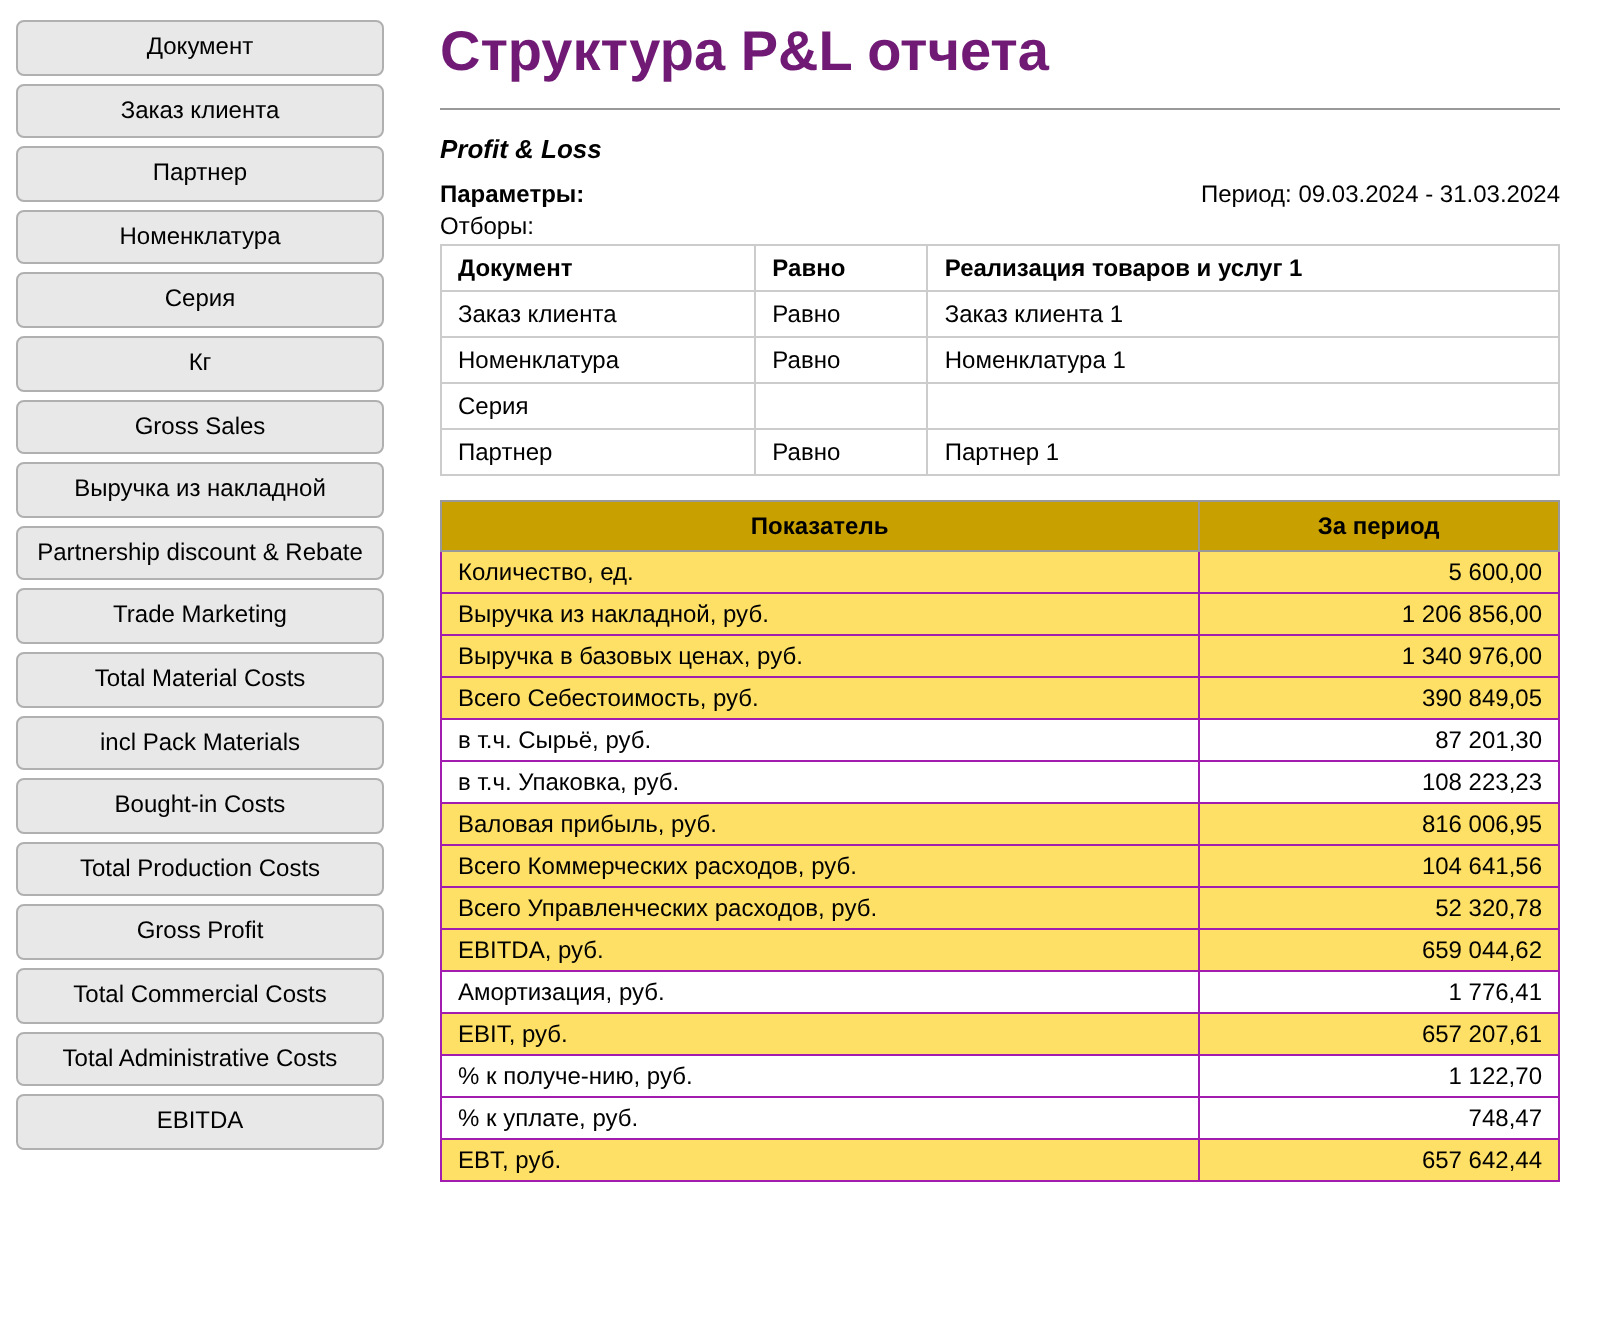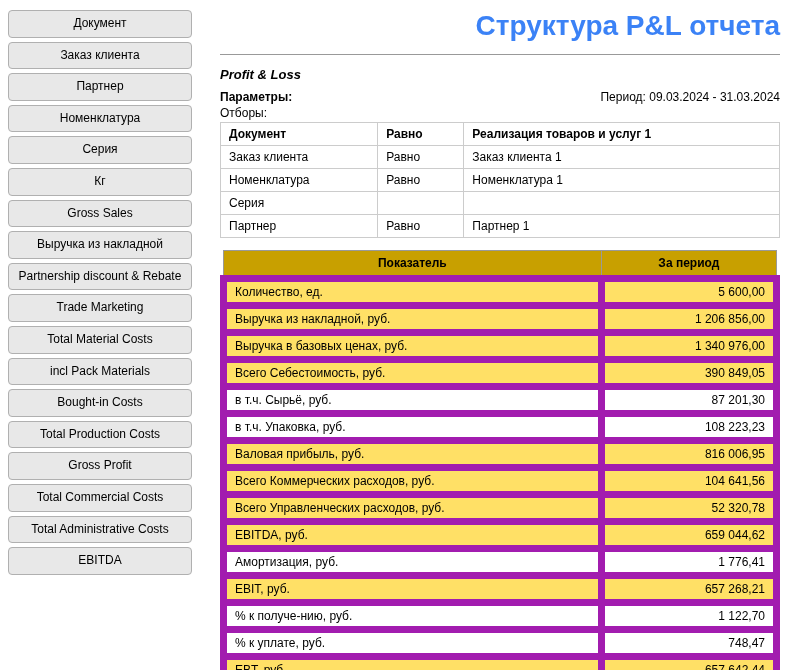--- a/index.html
+++ b/index.html
@@ -39,22 +39,21 @@
     .main {
       flex: 1;
       padding: 10px 20px;
       overflow-y: auto;
     }
 
     .page-title {
       font-size: 28px;
       font-weight: bold;
       margin-bottom: 12px;
-      color: #3b82f6;
-      text-align: right;
+      color: #701a75;
     }
 
     hr.title-divider {
       border: none;
       border-top: 1px solid #999;
       margin-bottom: 12px;
     }
 
     .section-label {
       font-style: italic;
@@ -102,21 +101,21 @@
 
     .data-table th {
       background: #c8a000;
       color: #000;
       border: 1px solid #999;
       padding: 5px 23px;
       font-weight: bold;
     }
 
     .data-table td {
-      border: 7px solid #a21caf;
+      border: 1px solid #a21caf;
       padding: 3px 8px;
     }
 
     .data-table td.num {
       text-align: right;
     }
 
     .row-yellow td {
       background: #ffe066;
     }
@@ -243,21 +242,21 @@
         <tr class="row-yellow">
           <td>EBITDA, руб.</td>
           <td class="num">659 044,62</td>
         </tr>
         <tr class="row-white">
           <td>Амортизация, руб.</td>
           <td class="num">1 776,41</td>
         </tr>
         <tr class="row-yellow">
           <td>EBIT, руб.</td>
-          <td class="num">657 268,21</td>
+          <td class="num">657 207,61</td>
         </tr>
         <tr class="row-white">
           <td>% к получе-нию, руб.</td>
           <td class="num">1 122,70</td>
         </tr>
         <tr class="row-white">
           <td>% к уплате, руб.</td>
           <td class="num">748,47</td>
         </tr>
         <tr class="row-yellow">

